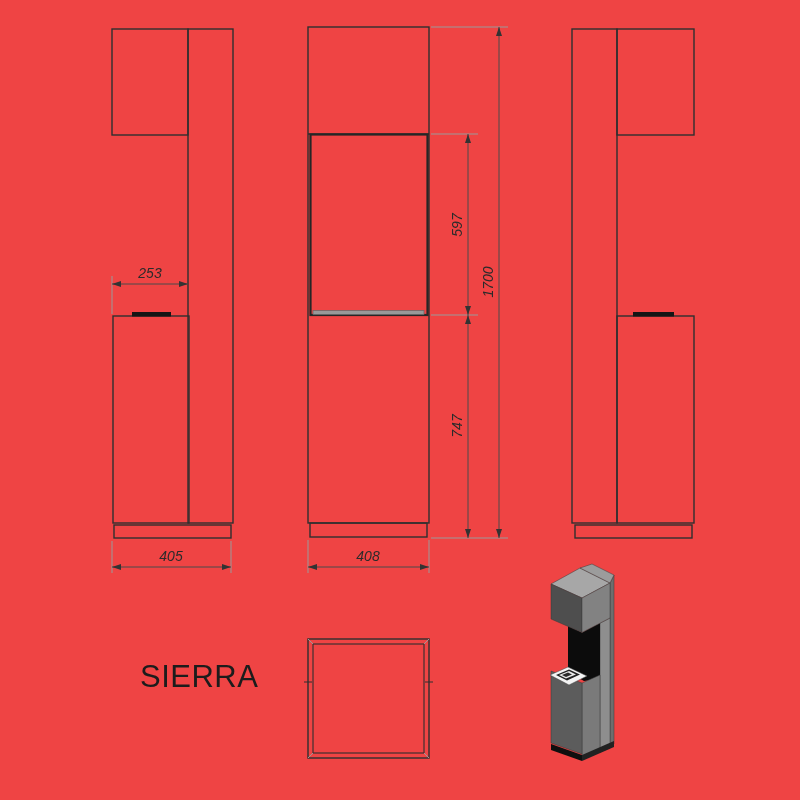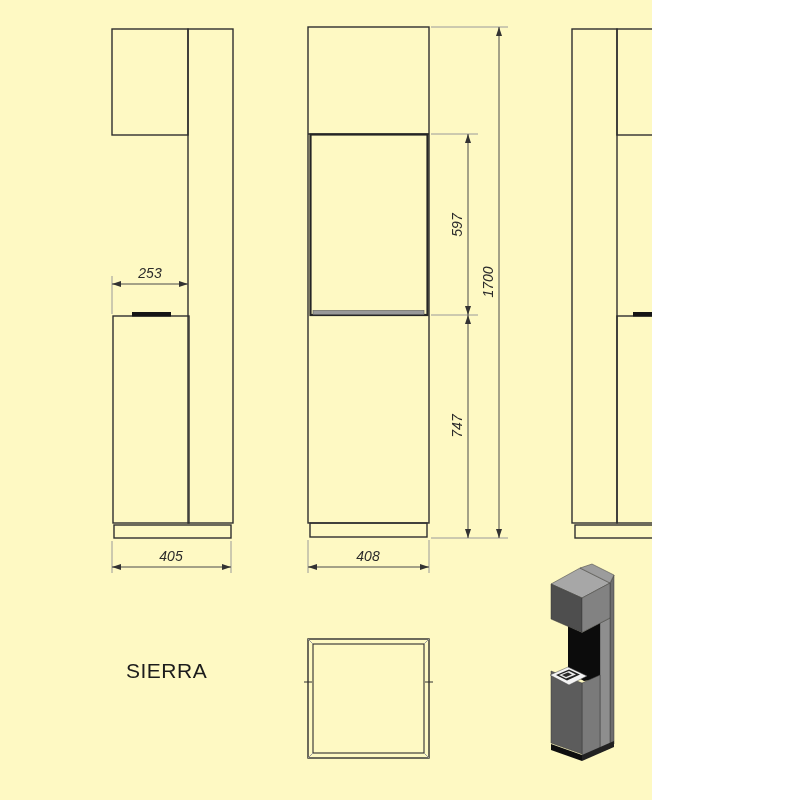--- a/index.html
+++ b/index.html
@@ -1,25 +1,25 @@
 <!DOCTYPE html>
 <html><head>
 <meta charset="utf-8">
 <style>
   html,body{margin:0;padding:0;background:#ffffff;}
-  #sheet{position:relative;width:652px;height:800px;background:#fef9c3;overflow:hidden;
+  #sheet{position:relative;width:800px;height:800px;background:#ef4444;overflow:hidden;
          font-family:"Liberation Sans", sans-serif;}
   svg{position:absolute;left:0;top:0;}
   .outline{fill:none;stroke:#2f2f2f;stroke-width:1.4;}
   .thick{fill:none;stroke:#262626;stroke-width:2.2;}
   .extline{stroke:#9a9a9a;stroke-width:1;}
   .dimline{stroke:#4a4a4a;stroke-width:1;}
   .dimtext{font:italic 14px "Liberation Sans", sans-serif;fill:#2b2b2b;}
   .edge{stroke:#3a3a3a;stroke-width:0.5;}
-  #product-title{position:absolute;left:126px;top:659px;font-size:21px;letter-spacing:0.5px;
+  #product-title{position:absolute;left:140px;top:659px;font-size:31px;letter-spacing:0.5px;
                  color:#1c1c1c;font-family:"Liberation Sans", sans-serif;}
 </style>
 </head>
 <body>
 
 <div id="sheet">
 
   <svg width="800" height="800" viewBox="0 0 800 800">
     <defs>
       <marker id="arr" markerWidth="10" markerHeight="8" refX="9" refY="3" orient="auto-start-reverse" markerUnits="userSpaceOnUse">

